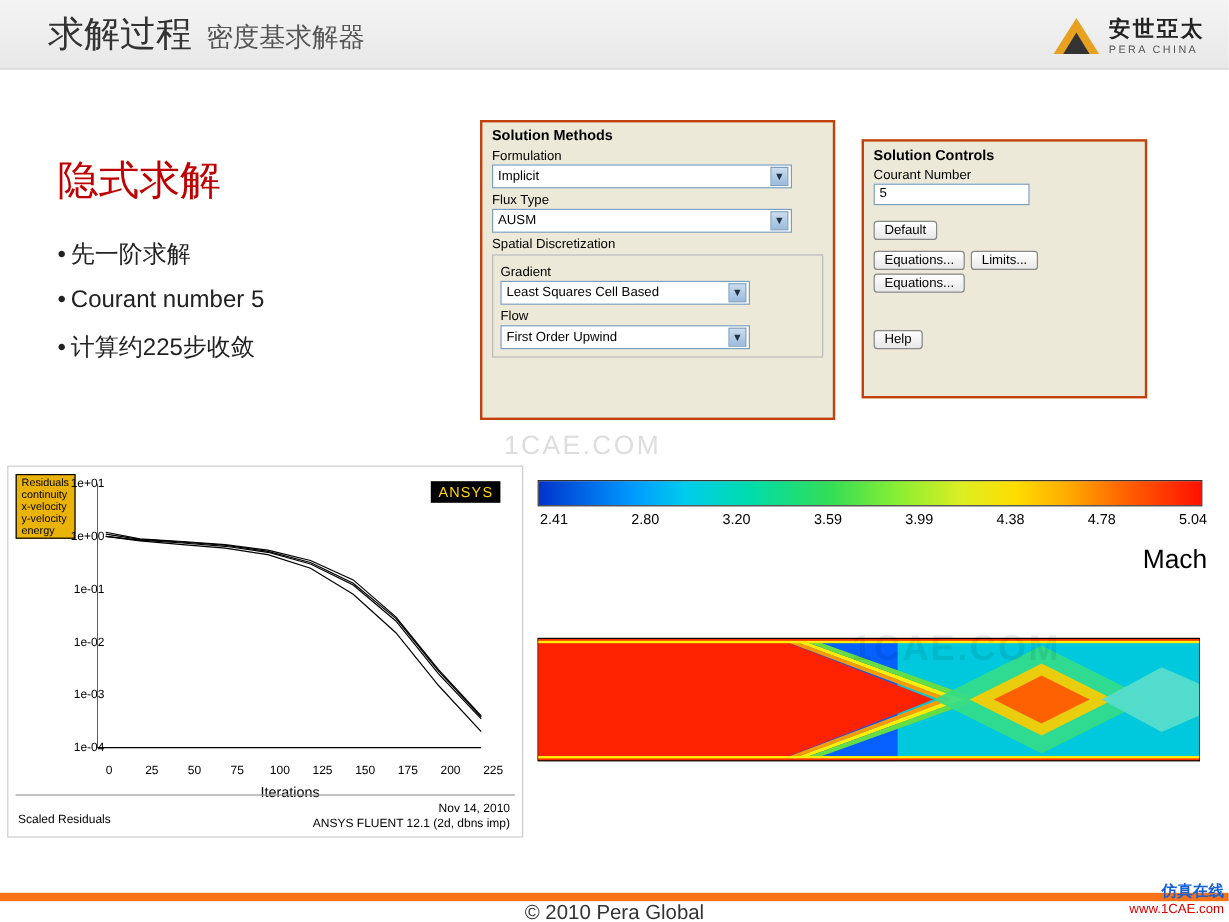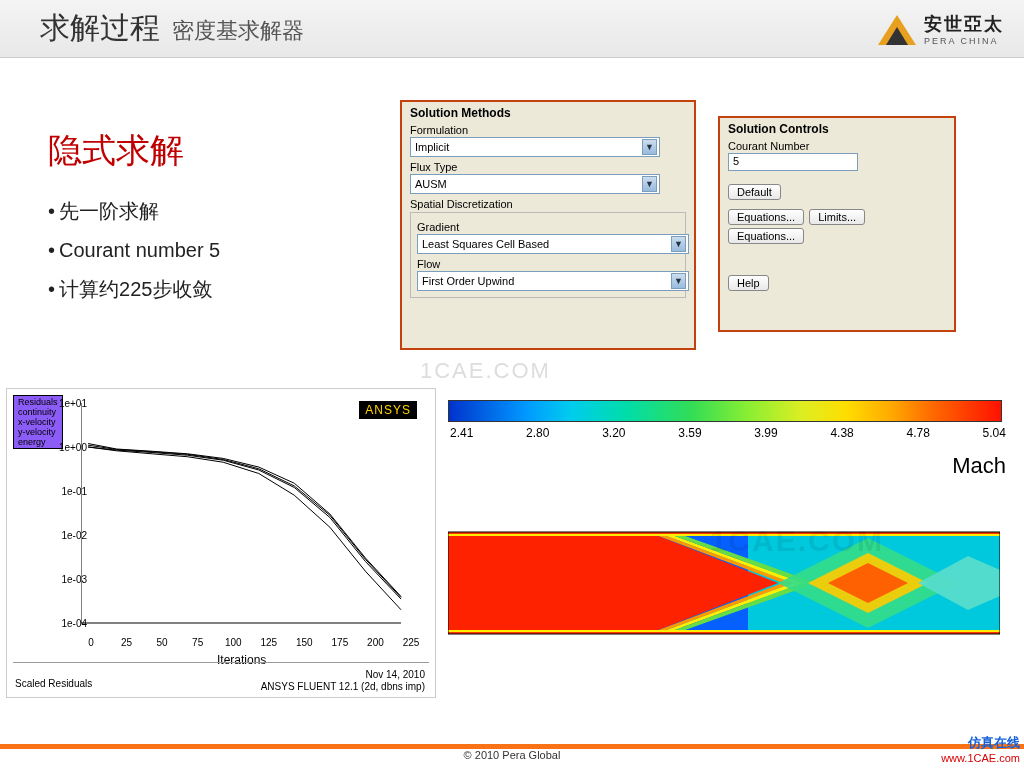--- a/index.html
+++ b/index.html
@@ -65,33 +65,33 @@
   .lbl { margin-top: 4px; }
   .sel {
     width: 250px; height: 20px;
     background: #fff; border: 1px solid #7b9ebd;
     display: flex; align-items: center; justify-content: space-between;
     padding: 0 2px 0 4px; margin-top: 1px;
     font-size: 11px;
   }
   .sel .arrow { width:15px; height:16px; background: linear-gradient(#cde,#9bd); border:1px solid #7b9ebd; display:flex; align-items:center; justify-content:center; font-size:9px; color:#234;}
   .fieldgrp { border:1px solid #bbb; margin-top:2px; padding:4px 6px 6px 6px; }
-  .fieldgrp .sel{ width: 272px;}
+  .fieldgrp .sel{ width: 208px;}
   .txtbox { width:130px; height:18px; background:#fff; border:1px solid #7b9ebd; padding:1px 4px; margin-top:1px; font-size:11px;}
   .btn { display:inline-block; background:linear-gradient(#fff,#e8e8e8); border:1px solid #888; border-radius:3px; padding:1px 8px; font-size:11px; margin:3px 2px 0 0;}
 
   
   .residual {
     position:absolute; left:6px; top:330px; width:430px; height:310px;
     border:1px solid #ccc; background:#fff;
   }
   .residual svg { position:absolute; left:74px; top:14px; }
   .res-legend {
     position:absolute; left:6px; top:6px; border:1px solid #000;
-    font-size:9px; line-height:10px; padding:1px 4px; background:#8b5cf6;
+    font-size:9px; line-height:10px; padding:1px 4px; background:#eab308;
   }
   .ansys-logo { position:absolute; right:18px; top:12px; background:#000; color:#ffd400; font-weight:normal; font-size:12px; padding:2px 6px; letter-spacing:1px;}
   .res-ytick { position:absolute; left:80px; font-size:10px; transform:translateX(-100%);}
   .res-xtick { position:absolute; top:248px; font-size:10px; transform:translateX(-50%);}
   .res-xlabel{ position:absolute; left:210px; top:264px; font-size:12px;}
   .res-footer-l{position:absolute; left:8px; bottom:8px; font-size:10px;}
   .res-footer-r{position:absolute; right:10px; bottom:4px; font-size:10px; text-align:right; line-height:12px;}
   .res-divider{ position:absolute; left:6px; right:6px; bottom:34px; height:1px; background:#999;}
 
   
@@ -106,22 +106,22 @@
 
   
   .nozzle {
     position:absolute; left:448px; top:450px; width:552px; height:150px;
     background:#fff;
   }
   .nozzle svg { width:100%; height:100%; }
 
   .footer{
     position:absolute; left:0; bottom:0; width:100%; height:24px;
-    border-top:5px solid #f97316; text-align:center;
-    font-size:11px; color:#333; padding-top:0;
+    border-top:7px solid #f97316; text-align:center;
+    font-size:17px; color:#333; padding-top:0;
   }
   .wm-right{
     position:absolute; right:4px; bottom:4px; text-align:right; font-size:13px;
   }
   .wm-right .l1{ color:#1560d8; font-weight:bold;}
   .wm-right .l2{ color:#d80000; font-size:11px;}
   .wm-center{
     position:absolute; left:420px; top:300px; color:#ddd;
     font-size:22px; letter-spacing:2px; pointer-events:none;
   }

